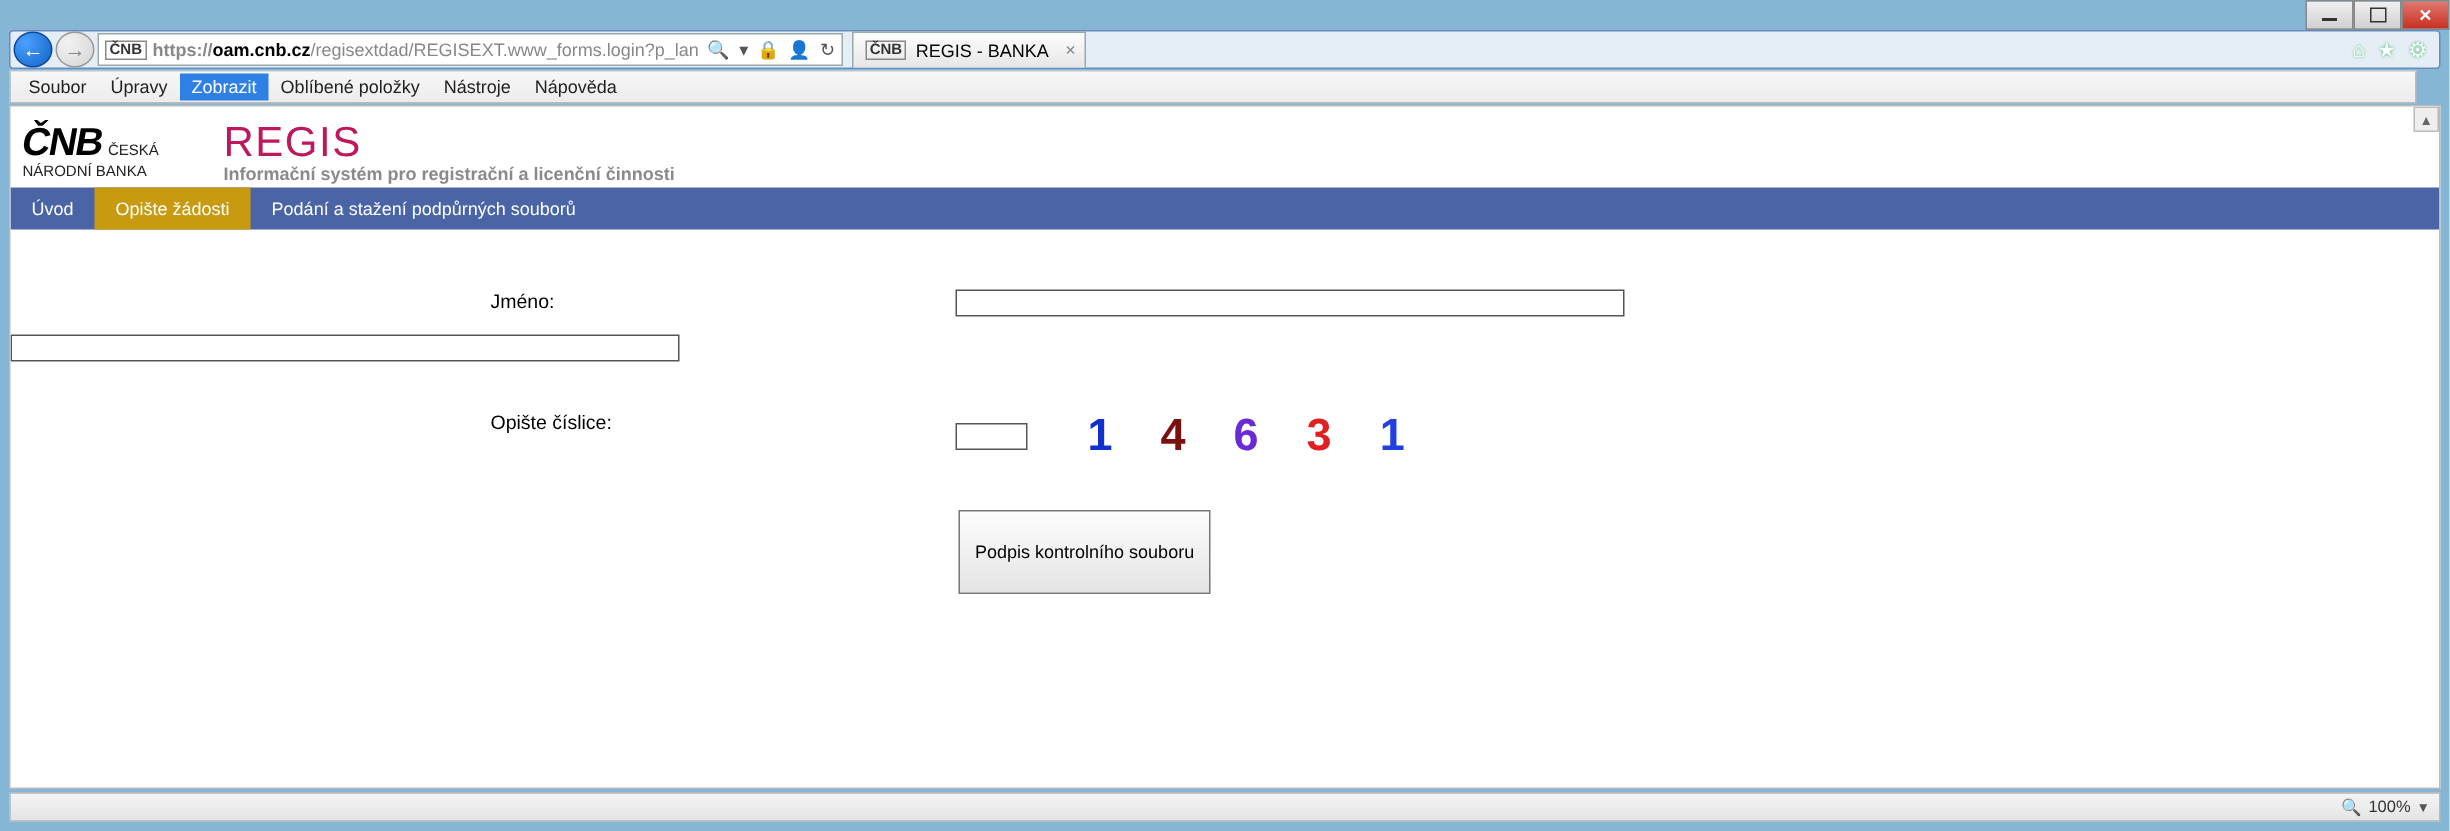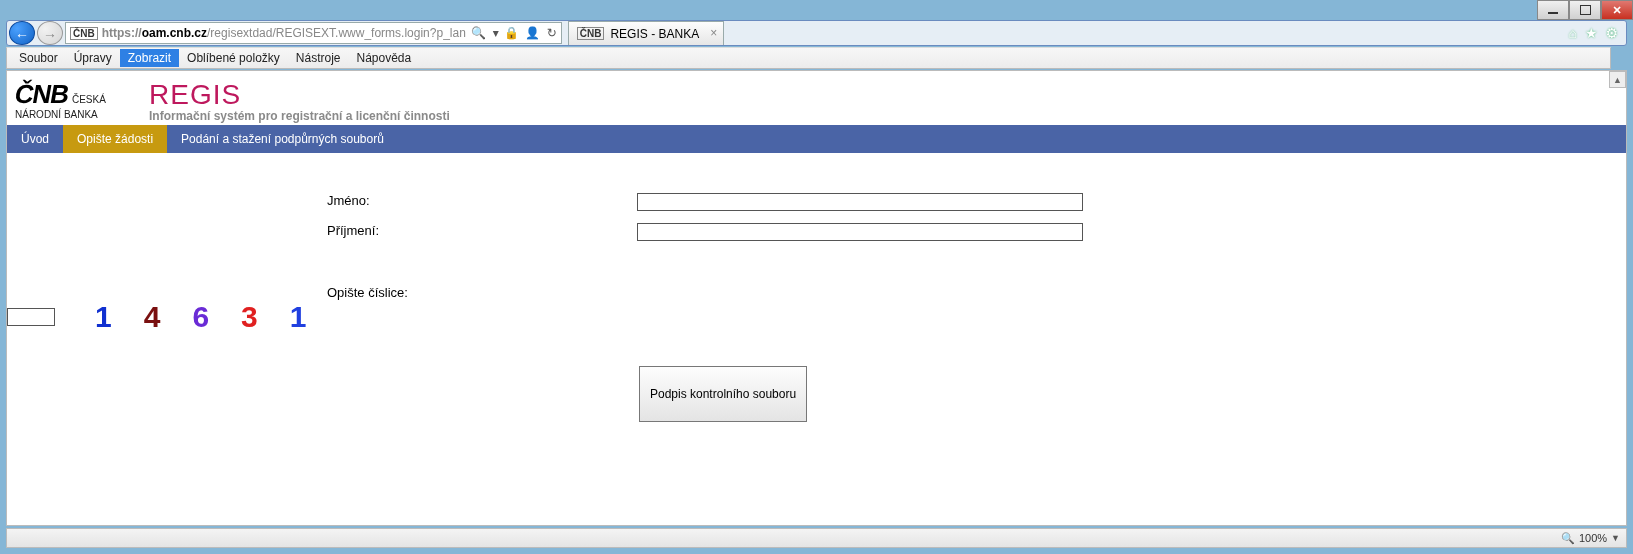--- a/index.html
+++ b/index.html
@@ -163,25 +163,24 @@
     <a class="item active">Opište žádosti</a>
     <a class="item">Podání a stažení podpůrných souborů</a>
   </div>
 
   <div class="form-area">
     <div class="frow">
       <div class="flabel">Jméno:</div>
       <div class="finput"><input type="text" class="w-long" value="" style=""></div>
     </div>
     <div class="frow">
-      <div class="flabel">Příjmení:</div>
       <div class="finput"><input type="text" class="w-long" value="" style=""></div>
     </div>
 
-    <div class="frow" style="margin-top:44px;flex-direction:column;">
+    <div class="frow" style="margin-top:33px;">
       <div class="flabel">Opište číslice:</div>
       <div class="finput" style="display:flex; align-items:center;">
         <input type="text" class="w-short" value="" style="">
         <span class="captcha">
           <span class="cap-d1">1</span>
             <span class="cap-d2">4</span>
             <span class="cap-d3">6</span>
             <span class="cap-d4">3</span>
             <span class="cap-d5">1</span>
         </span>

